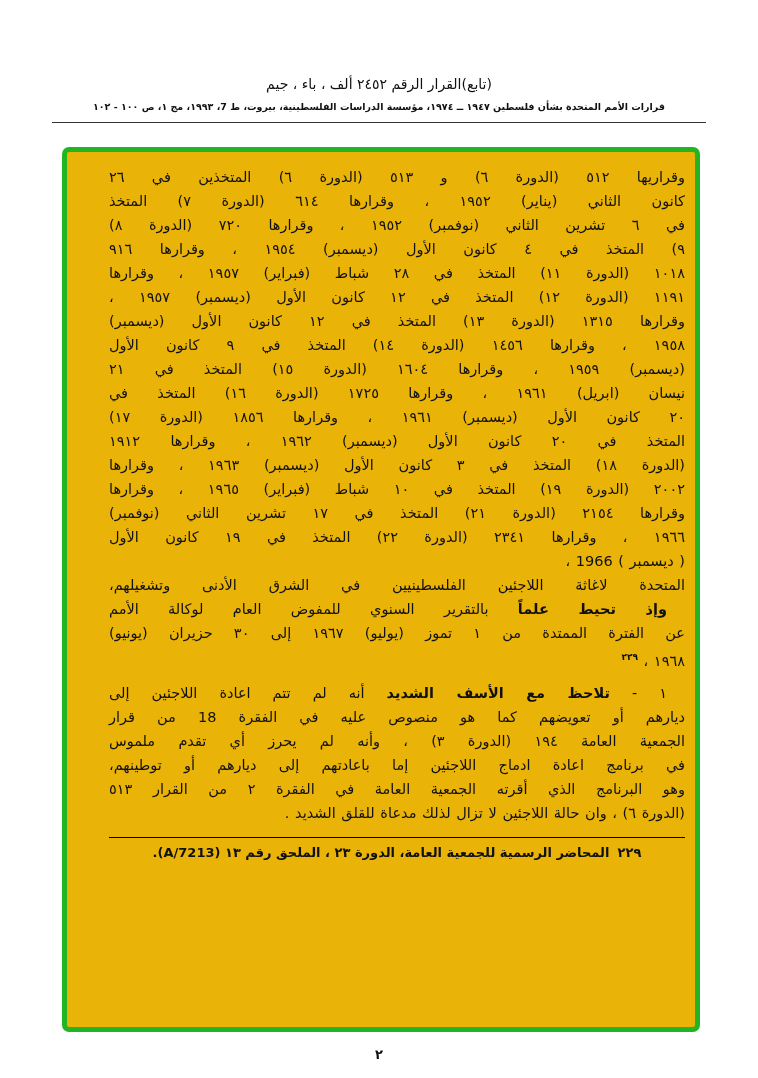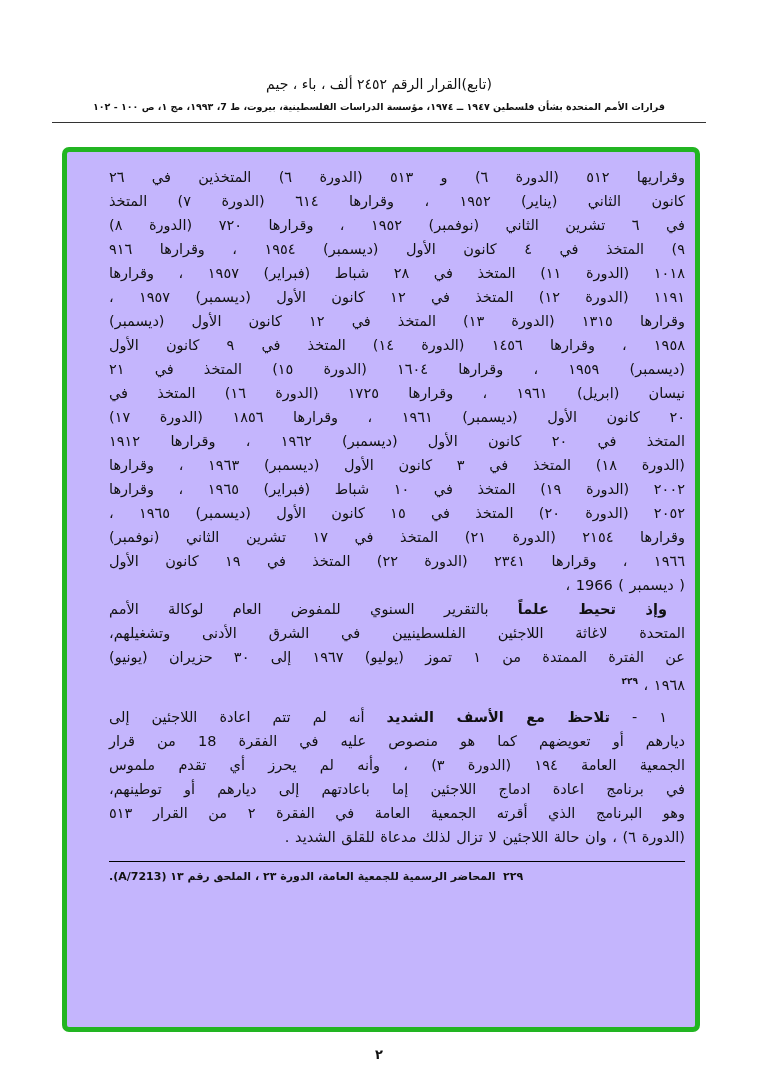--- a/index.html
+++ b/index.html
@@ -6,33 +6,33 @@
   html,body { background:#ffffff; }
   body { font-family:"DejaVu Sans", sans-serif; color:#111; }
   .page { position:relative; width:758px; height:1078px; background:#ffffff; margin:0 auto; overflow:hidden; }
 
   .header { position:absolute; top:76px; left:40px; right:40px; text-align:center; direction:rtl; }
   .header-title { font-size:14px; font-weight:normal; letter-spacing:.3px; }
   .header-subtitle { margin-top:9px; font-size:9.5px; font-weight:bold; white-space:nowrap; }
   .header-rule { position:absolute; top:122px; left:52px; right:52px; border-top:1px solid #333; }
 
   .frame { position:absolute; left:62px; top:147px; width:638px; height:885px;
-           border:5px solid var(--green,#22b522); border-radius:7px; background:#c4b5fd; }
+           border:5px solid var(--green,#22b522); border-radius:7px; background:#eab308; }
 
   .body-text { direction:rtl; padding:13px 10px 0 42px; font-size:14.5px; }
   .para { margin:0; }
   .line { line-height:24px; text-align:right; word-spacing:1px; }
   .line.just { text-align:justify; text-align-last:justify; -moz-text-align-last:justify; }
   .line.indent { padding-right:18px; }
   .bold { font-weight:bold; }
   .sup { font-size:9px; vertical-align:6px; font-weight:bold; }
 
   .footnote-block { margin:12px 10px 0 42px; }
   .footnote-rule { border-top:1.5px solid #000; }
-  .footnote { direction:rtl; text-align:left; font-size:11px; line-height:13px; margin-top:8px; }
+  .footnote { direction:rtl; text-align:center; font-size:13px; line-height:13px; margin-top:8px; }
   .fn-marker { font-weight:bold; padding-left:4px; }
   .fn-text { font-weight:bold; }
 
   .page-number { position:absolute; bottom:16px; left:0; right:0; text-align:center;
                  font-size:13px; font-weight:bold; }
 </style>
 </head>
 <body>
 
 <div class="page">
@@ -53,28 +53,27 @@
           <div class="line just"><span>١٠١٨ (الدورة ١١) المتخذ في ٢٨ شباط (فبراير) ١٩٥٧ ، وقرارها</span></div>
           <div class="line just"><span>١١٩١ (الدورة ١٢) المتخذ في ١٢ كانون الأول (ديسمبر) ١٩٥٧ ،</span></div>
           <div class="line just"><span>وقرارها ١٣١٥ (الدورة ١٣) المتخذ في ١٢ كانون الأول (ديسمبر)</span></div>
           <div class="line just"><span>١٩٥٨ ، وقرارها ١٤٥٦ (الدورة ١٤) المتخذ في ٩ كانون الأول</span></div>
           <div class="line just"><span>(ديسمبر) ١٩٥٩ ، وقرارها ١٦٠٤ (الدورة ١٥) المتخذ في ٢١</span></div>
           <div class="line just"><span>نيسان (ابريل) ١٩٦١ ، وقرارها ١٧٢٥ (الدورة ١٦) المتخذ في</span></div>
           <div class="line just"><span>٢٠ كانون الأول (ديسمبر) ١٩٦١ ، وقرارها ١٨٥٦ (الدورة ١٧)</span></div>
           <div class="line just"><span>المتخذ في ٢٠ كانون الأول (ديسمبر) ١٩٦٢ ، وقرارها ١٩١٢</span></div>
           <div class="line just"><span>(الدورة ١٨) المتخذ في ٣ كانون الأول (ديسمبر) ١٩٦٣ ، وقرارها</span></div>
           <div class="line just"><span>٢٠٠٢ (الدورة ١٩) المتخذ في ١٠ شباط (فبراير) ١٩٦٥ ، وقرارها</span></div>
-          <div class="line just"><span>٢٠٥٢ (الدورة ٢٠) المتخذ في ١٥ كانون الأول (ديسمبر) ١٩٦٥ ،</span></div>
           <div class="line just"><span>وقرارها ٢١٥٤ (الدورة ٢١) المتخذ في ١٧ تشرين الثاني (نوفمبر)</span></div>
           <div class="line just"><span>١٩٦٦ ، وقرارها ٢٣٤١ (الدورة ٢٢) المتخذ في ١٩ كانون الأول</span></div>
           <div class="line"><span>( ديسمبر ) 1966 ،</span></div>
         </div>
         <div class="para">
+          <div class="line just"><span>المتحدة لاغاثة اللاجئين الفلسطينيين في الشرق الأدنى وتشغيلهم،</span></div>
           <div class="line just indent"><span class="bold">وإذ تحيط علماً</span><span> بالتقرير السنوي للمفوض العام لوكالة الأمم</span></div>
-          <div class="line just"><span>المتحدة لاغاثة اللاجئين الفلسطينيين في الشرق الأدنى وتشغيلهم،</span></div>
           <div class="line just"><span>عن الفترة الممتدة من ١ تموز (يوليو) ١٩٦٧ إلى ٣٠ حزيران (يونيو)</span></div>
           <div class="line"><span>١٩٦٨ ، </span><span class="sup">٢٢٩</span></div>
         </div>
         <div class="para" style="margin-top: 8px;">
           <div class="line just indent"><span>١ - </span><span class="bold">تلاحظ مع الأسف الشديد</span><span> أنه لم تتم اعادة اللاجئين إلى</span></div>
           <div class="line just"><span>ديارهم أو تعويضهم كما هو منصوص عليه في الفقرة 18 من قرار</span></div>
           <div class="line just"><span>الجمعية العامة ١٩٤ (الدورة ٣) ، وأنه لم يحرز أي تقدم ملموس</span></div>
           <div class="line just"><span>في برنامج اعادة ادماج اللاجئين إما باعادتهم إلى ديارهم أو توطينهم،</span></div>
           <div class="line just"><span>وهو البرنامج الذي أقرته الجمعية العامة في الفقرة ٢ من القرار ٥١٣</span></div>
           <div class="line"><span>(الدورة ٦) ، وان حالة اللاجئين لا تزال لذلك مدعاة للقلق الشديد .</span></div>

